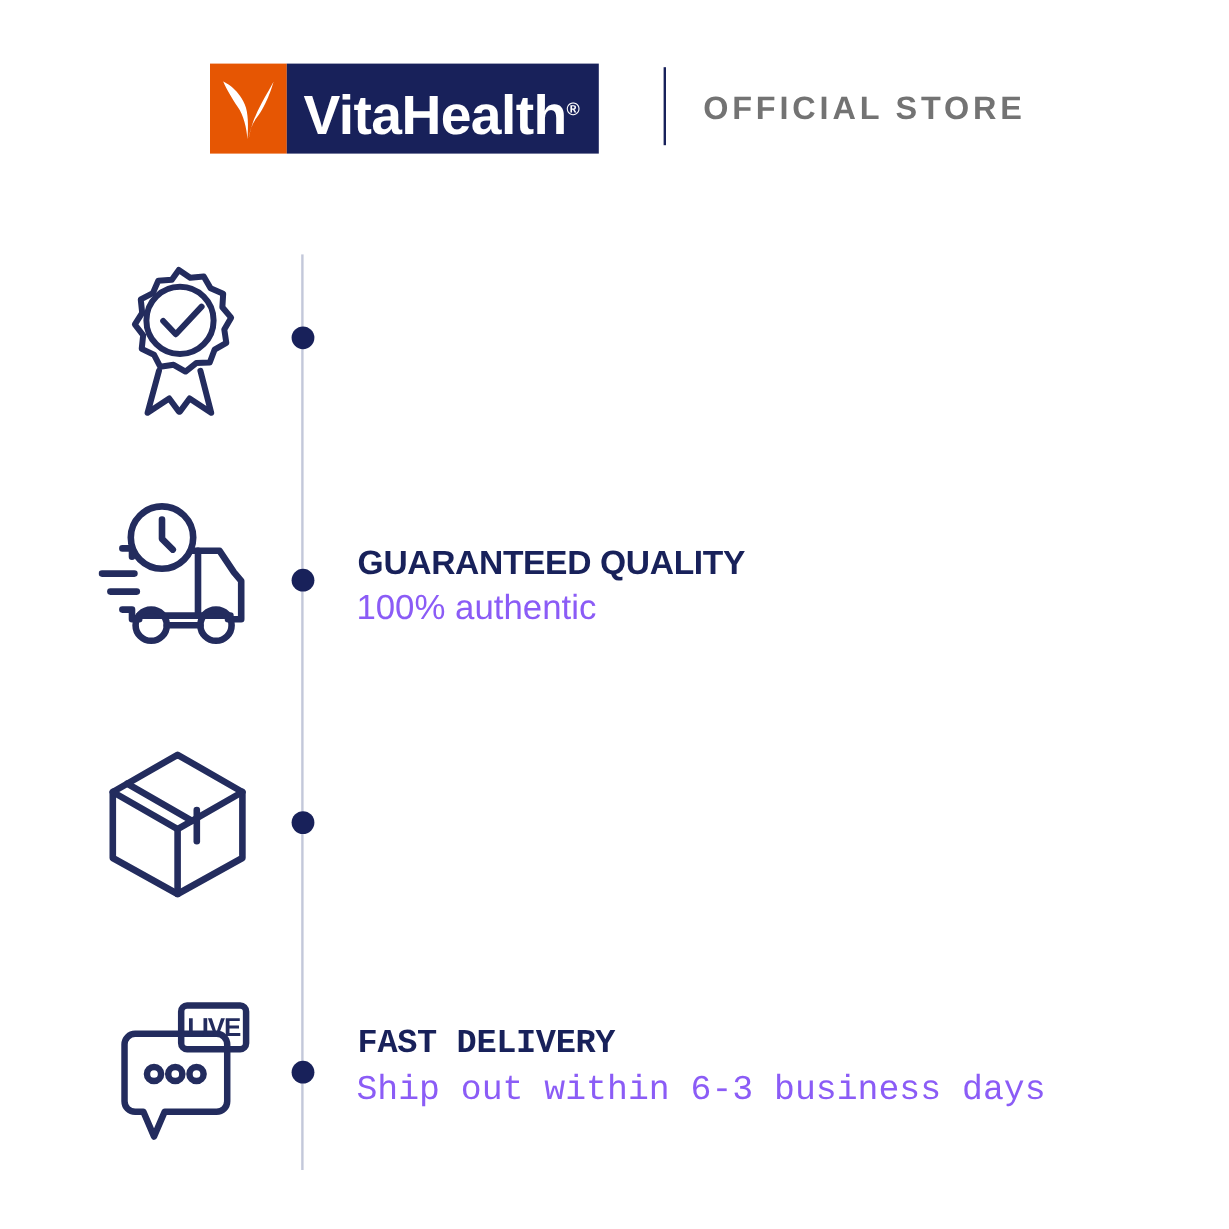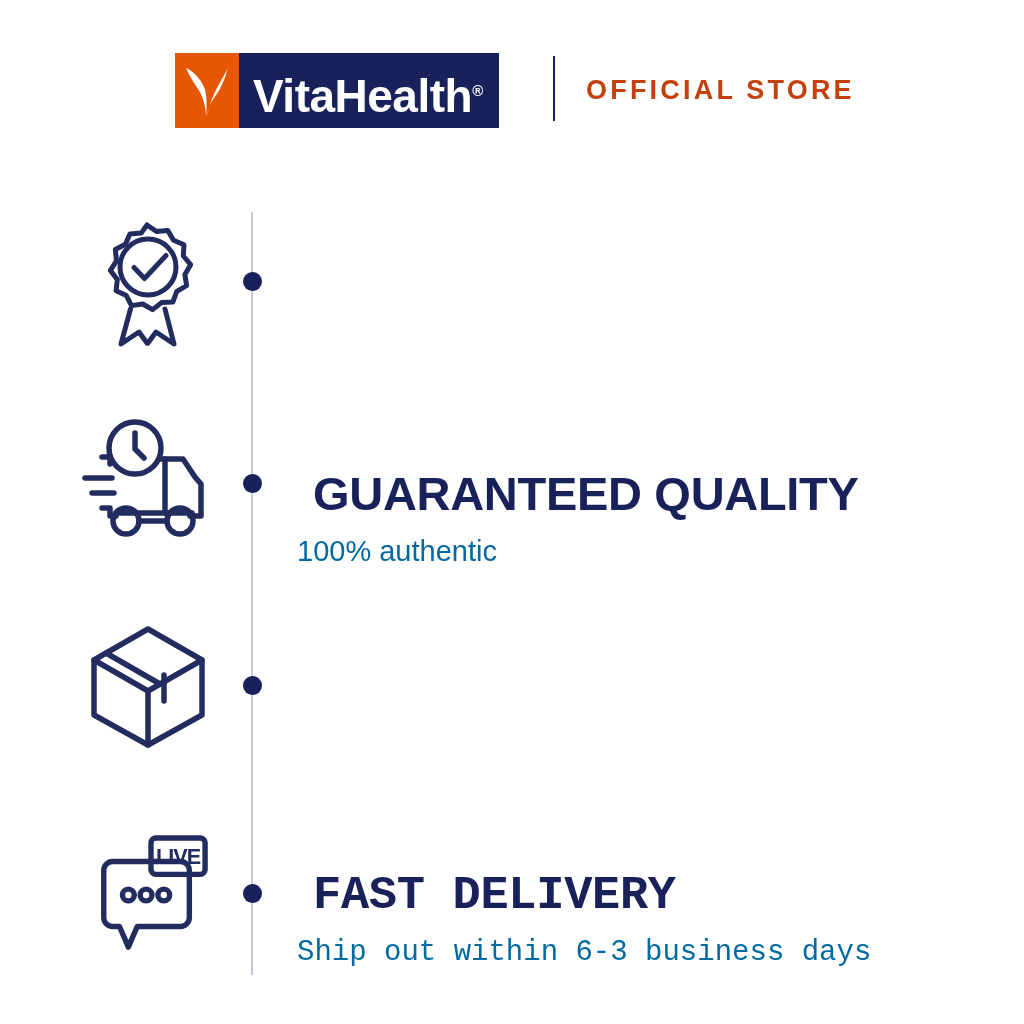--- a/index.html
+++ b/index.html
@@ -73,21 +73,21 @@
     height: 65px;
     background: #18215a;
   }
   .official-store {
     position: absolute;
     left: 586px;
     top: 75px;
     font-size: 27px;
     font-weight: bold;
     letter-spacing: 3.2px;
-    color: #c2410c;
+    color: #737373;
     white-space: nowrap;
   }
 
   
   .timeline-line {
     position: absolute;
     left: 251px;
     top: 212px;
     width: 2px;
     height: 763px;
@@ -107,40 +107,40 @@
     position: absolute;
     left: 0;
     width: 1024px;
     display: flex;
     align-items: center;
   }
   .feature-icon {
     position: absolute;
     display: flex;
     align-items: center;
-    justify-content: flex-start;
+    justify-content: flex-end;
   }
   .feature-text {
     position: absolute;
     left: 297px;
   }
   .feature-title {
-    font-size: 47px;
+    font-size: 28px;
     font-weight: bold;
     line-height: 1.03;
     letter-spacing: -0.3px;
     color: #18215a;
     white-space: nowrap;
-    margin: 16px;
+    margin: 1px;
   }
   .feature-sub {
     font-size: 29px;
     font-weight: normal;
     line-height: 1.2;
-    color: #0369a1;
+    color: #8b5cf6;
     margin: 6px 0 0 0;
     white-space: nowrap;
   }
 </style>
 </head>
 <body>
 
 <div class="header">
 
   <div class="brand-lockup">

